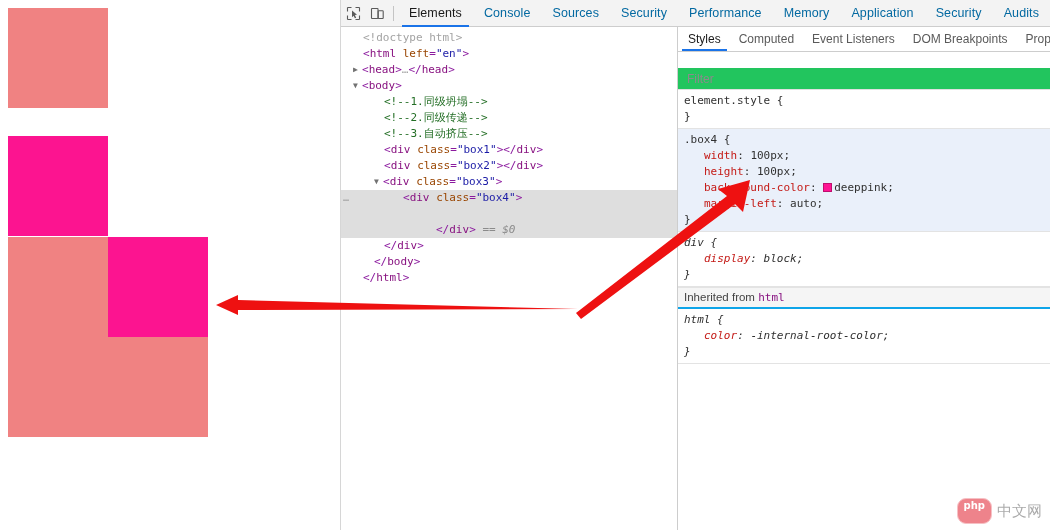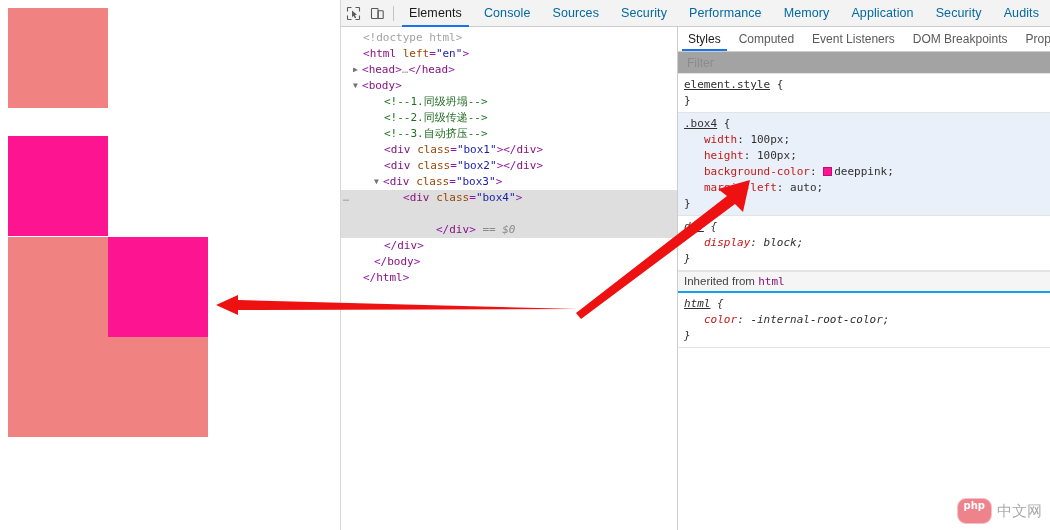--- a/index.html
+++ b/index.html
@@ -197,21 +197,22 @@
     left: 3px; right: 3px; bottom: 0;
     height: 2px;
     background: #1a73e8;
   }
   #filterbar {
     height: 22px;
     border-bottom: 1px solid #e0e0e0;
     display: flex;
     align-items: center;
     padding-left: 7px;
-    background: #a3a3a3;
+    background: #22c55e;
+    margin-top: 16px;
   }
   #filterbar input {
     border: none; outline: none;
     font-family: "Liberation Sans", sans-serif;
     font-size: 12px;
     color: #333;
     width: 95%;
     background: transparent;
   }
   #filterbar input::placeholder { color: #8b8b8b; }
@@ -220,21 +221,21 @@
     font-family: "DejaVu Sans Mono", monospace;
     font-size: 11px;
     line-height: 16px;
     padding: 3px 0 3px 6px;
     border-bottom: 1px solid #e3e3e3;
     white-space: pre;
     color: #303030;
   }
   .rule.highlight { background: #eaf0fa; }
   .rule.ua { font-style: italic; }
-  .sel { color: #303030; text-decoration: underline; }
+  .sel { color: #303030; }
   .prop { color: #c41a16; }
   .val  { color: #303030; }
   .brace { color: #303030; }
   .indentp { display: inline-block; width: 20px; }
   .swatch {
     display: inline-block;
     width: 9px; height: 9px;
     background: #ff1493;
     border: 1px solid rgba(0,0,0,.25);
     vertical-align: -1px;

